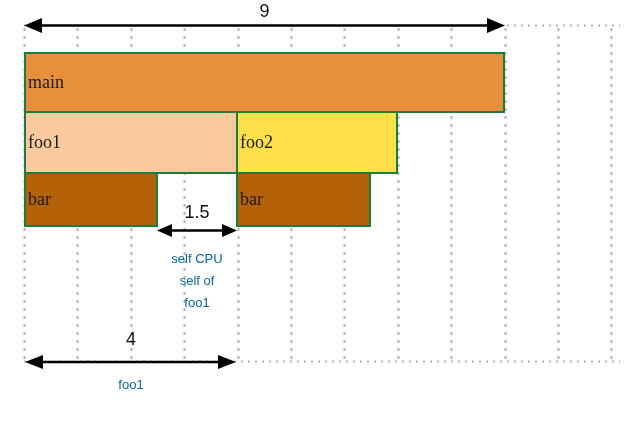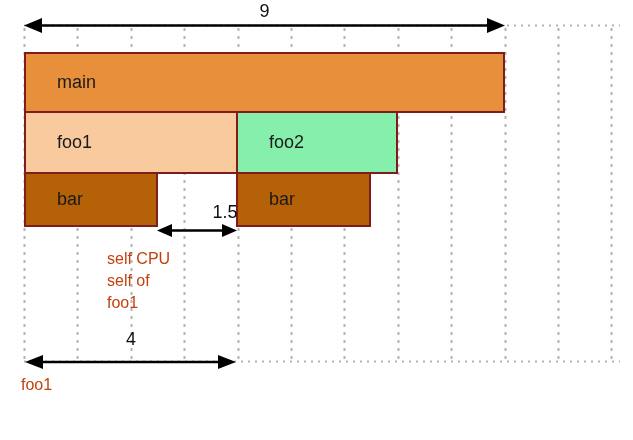--- a/index.html
+++ b/index.html
@@ -14,49 +14,50 @@
   svg.layer {
     position: absolute;
     left: 0; top: 0;
     width: 633px; height: 440px;
   }
   #grid-layer  { z-index: 1; }
   #arrow-layer { z-index: 3; }
   .frame {
     position: absolute;
     box-sizing: border-box;
-    border: 2px solid #7f1d1d;
+    border: 2px solid #15803d;
     display: flex;
     align-items: center;
-    padding-left: 31px;
+    padding-left: 2px;
     font-size: 18px;
     color: #1a1a1a;
     z-index: 2;
+    font-family: Liberation Serif, serif;
   }
   .frame-main      { left: 24px;  top: 52px;  width: 481px; height: 61px; background: #E78F3A; }
   .frame-foo1      { left: 24px;  top: 111px; width: 214px; height: 63px; background: #F8CA9D; }
-  .frame-foo2      { left: 236px; top: 111px; width: 162px; height: 63px; background: #86efac; }
+  .frame-foo2      { left: 236px; top: 111px; width: 162px; height: 63px; background: #fde047; }
   .frame-bar-left  { left: 24px;  top: 172px; width: 134px; height: 55px; background: #B46108; }
   .frame-bar-right { left: 236px; top: 172px; width: 135px; height: 55px; background: #B46108; }
   .dim-label {
     position: absolute;
     font-size: 18px;
     color: #111111;
     text-align: center;
     z-index: 4;
   }
   .dim-9   { left: 24px;  top: 1px;   width: 481px; }
-  .dim-15  { left: 157px; top: 202px; width: 80px; margin-left: 28px;  }
+  .dim-15  { left: 157px; top: 202px; width: 80px;  }
   .dim-4   { left: 24px;  top: 329px; width: 214px; }
   .caption {
     position: absolute;
-    font-size: 16px;
+    font-size: 13px;
     line-height: 22px;
-    color: #c2410c;
-    text-align: left;
+    color: #0369a1;
+    text-align: center;
     z-index: 4;
   }
   .caption span { display: block; }
   .caption-self  { left: 107px; top: 248px; width: 180px; }
   .caption-total { left: 21px;  top: 374px; width: 220px; }
 </style>
 </head>
 <body>
 
 <div class="canvas">

